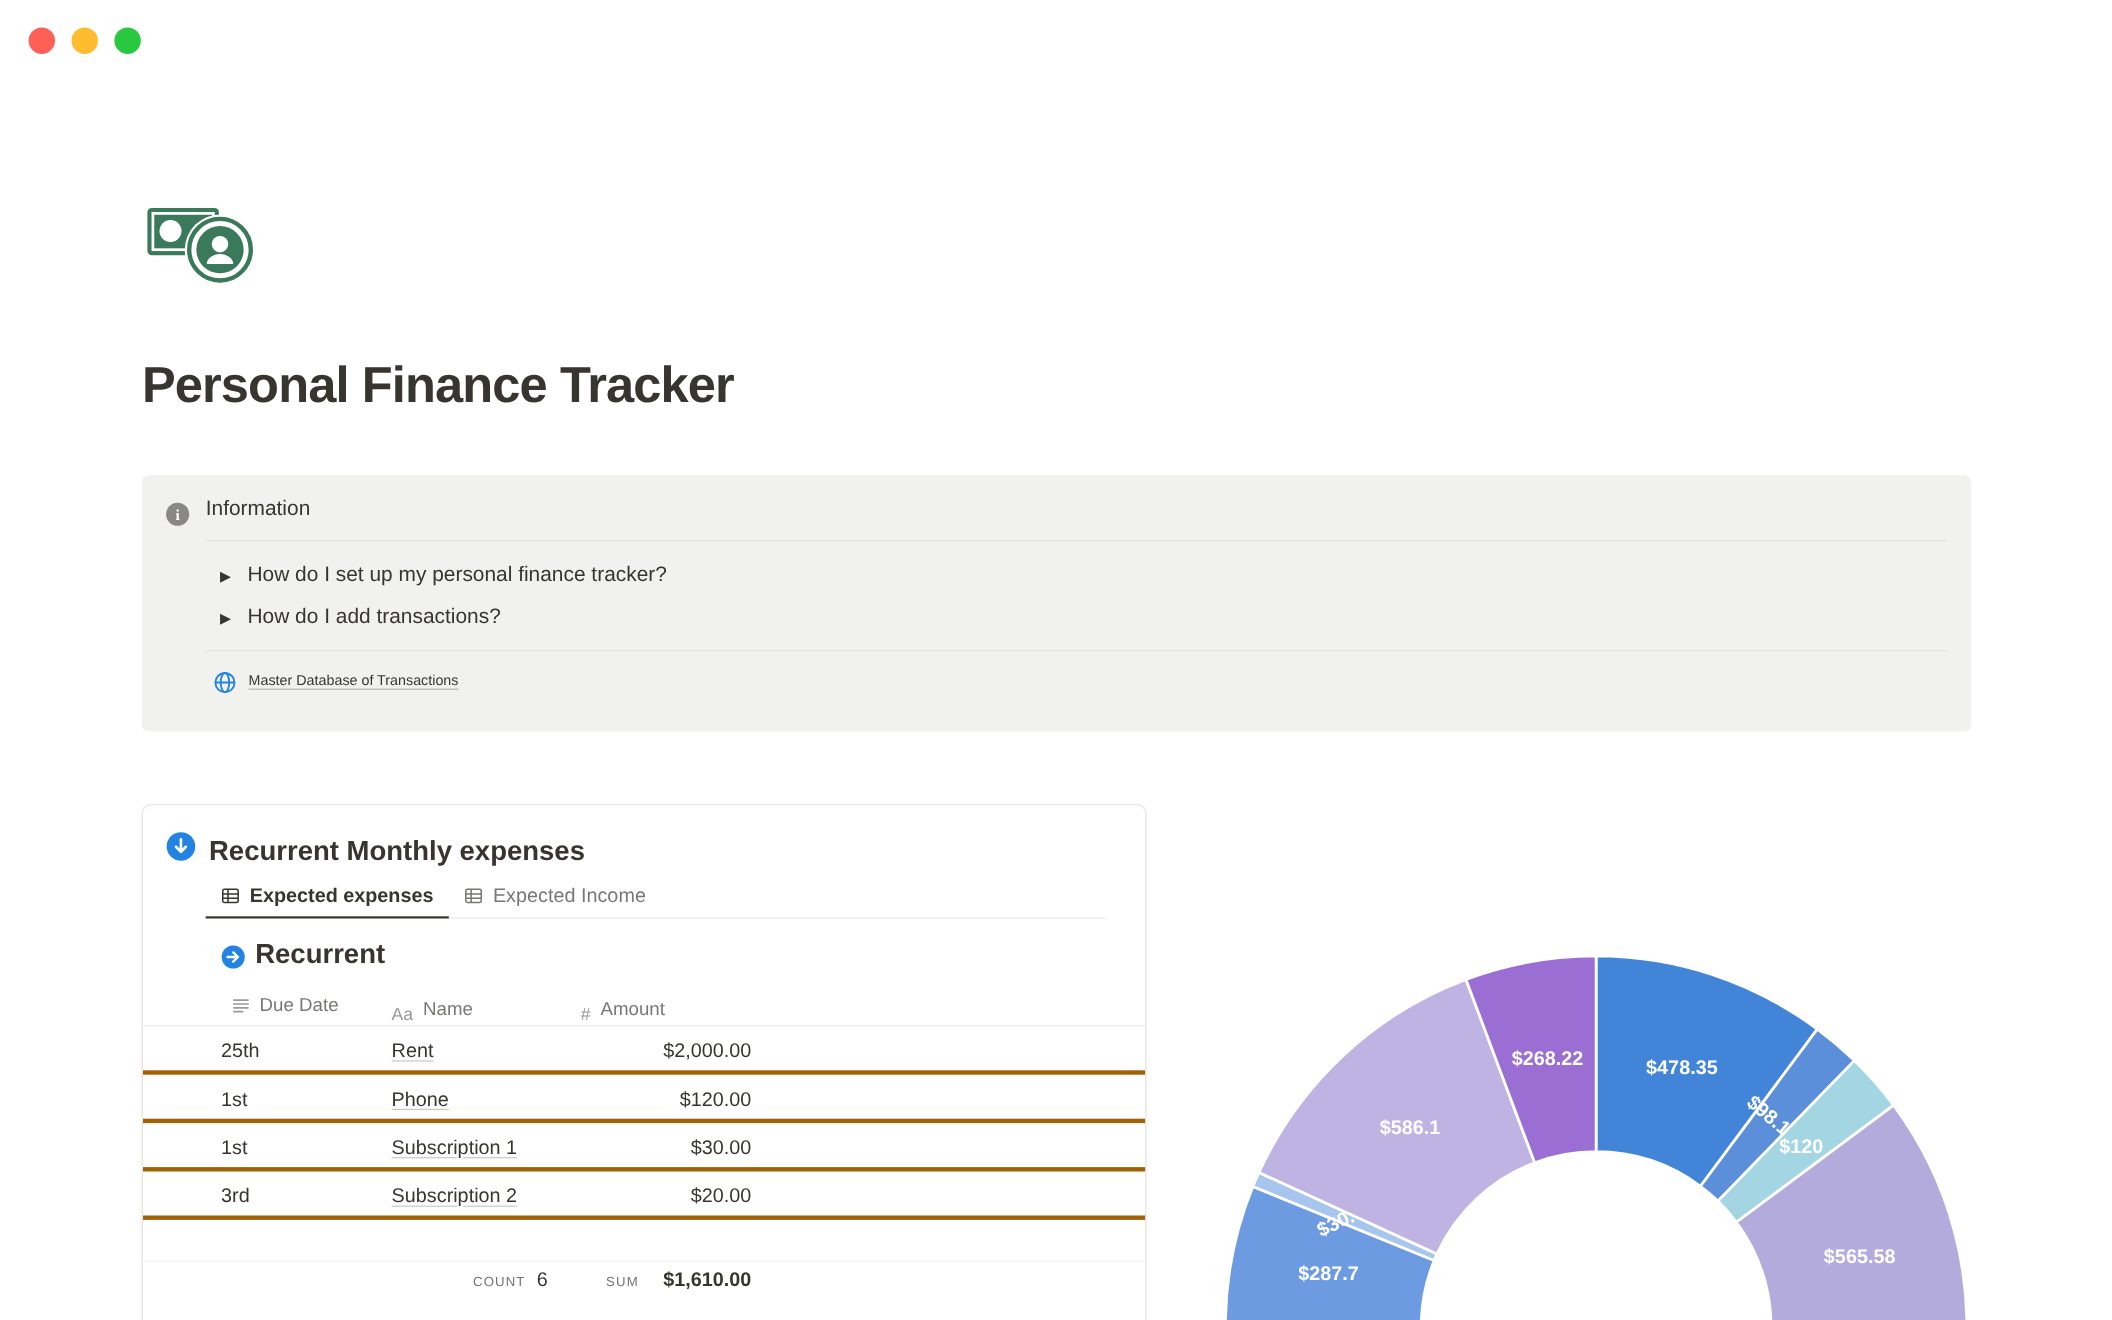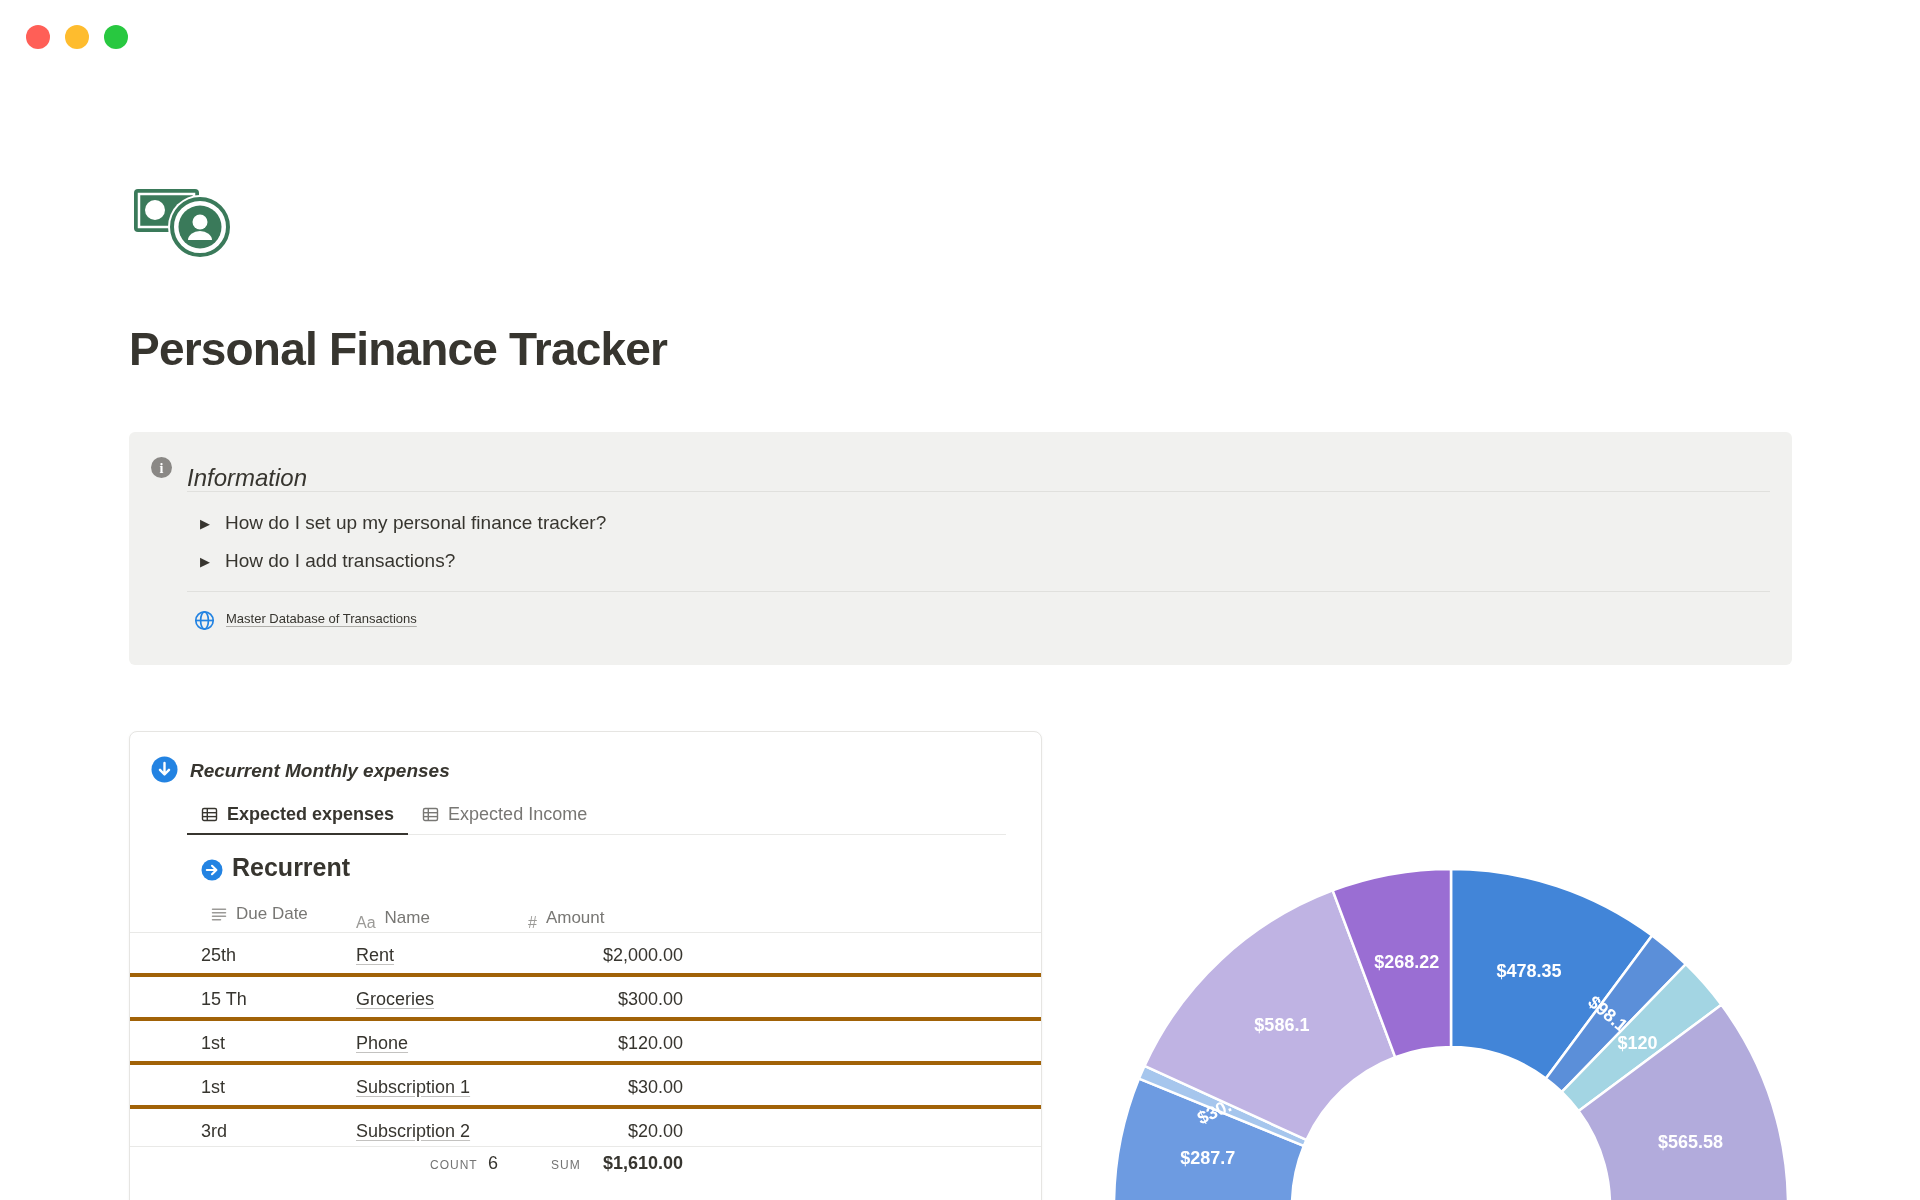--- a/index.html
+++ b/index.html
@@ -16,36 +16,36 @@
 
   
   .page-icon { position:absolute; left:133px; top:180px; width:102px; height:82px; }
   .page-title { position:absolute; left:129px; top:322px; font-size:46px; font-weight:700;
     letter-spacing:-0.8px; color:#37352f; }
 
   
   .callout { position:absolute; left:129px; top:432px; width:1663px; height:233px;
     background:#f1f1ef; border-radius:6px; }
   .info-icon { position:absolute; left:21px; top:24px; }
-  .callout-title { position:absolute; left:58px; top:32px; font-size:24px; font-weight:500;font-style:italic; }
+  .callout-title { position:absolute; left:58px; top:20px; font-size:19px; font-weight:500; }
   .divider { position:absolute; left:58px; right:22px; height:1px; background:rgba(55,53,47,0.09); }
   .div1 { top:59px; } .div2 { top:159px; }
   .toggle-row { position:absolute; left:71px; height:26px; display:flex; align-items:center; gap:15px; font-size:19px; }
   .toggle-row.t1 { top:78px; } .toggle-row.t2 { top:116px; }
   .toggle-tri { font-size:13px; color:#37352f; line-height:1; }
   .globe-icon { position:absolute; left:64px; top:177px; }
   .db-link { position:absolute; left:97px; top:179px; font-size:13px; font-weight:500;
     text-decoration:underline; text-decoration-color:rgba(55,53,47,0.35); text-underline-offset:3px; }
 
   
   .card { position:absolute; left:129px; top:731px; width:913px; height:540px;
     background:#fff; border:1px solid #e6e5e2; border-radius:8px;
     box-shadow:0 1px 3px rgba(15,15,15,0.05); }
   .card-head-icon { position:absolute; left:21px; top:24px; }
-  .card-title { position:absolute; left:60px; top:28px; font-size:19px; font-weight:600;font-style:italic; }
+  .card-title { position:absolute; left:60px; top:28px; font-size:25px; font-weight:600; }
   .tabs { position:absolute; left:57px; right:35px; top:62px; height:41px; display:flex;
     border-bottom:1px solid #e9e9e7; }
   .tab { position:relative; display:flex; align-items:center; gap:9px; padding:0 14px; font-size:18px; }
   .tab.active { color:#37352f; font-weight:600; }
   .tab.active::after { content:""; position:absolute; left:0; right:0; bottom:-1px; height:2px; background:#37352f; }
   .tab.inactive { color:#787774; }
   .section-icon { position:absolute; left:71px; top:127px; }
   .section-title { position:absolute; left:102px; top:121px; font-size:25px; font-weight:700;text-align:right; }
 
   .table { position:absolute; left:0; right:0; top:164px; }
@@ -184,25 +184,20 @@
         <span>Amount</span>
       </div>
     </div>
 
     <div class="trow">
       <span class="td td-due">25th</span>
       <span class="td td-name">Rent</span>
       <span class="td td-amount">$2,000.00</span>
     </div>
     <div class="trow">
-      <span class="td td-due">15 Th</span>
-      <span class="td td-name">Groceries</span>
-      <span class="td td-amount">$300.00</span>
-    </div>
-    <div class="trow">
       <span class="td td-due">1st</span>
       <span class="td td-name">Phone</span>
       <span class="td td-amount">$120.00</span>
     </div>
     <div class="trow">
       <span class="td td-due">1st</span>
       <span class="td td-name">Subscription 1</span>
       <span class="td td-amount">$30.00</span>
     </div>
     <div class="trow">

